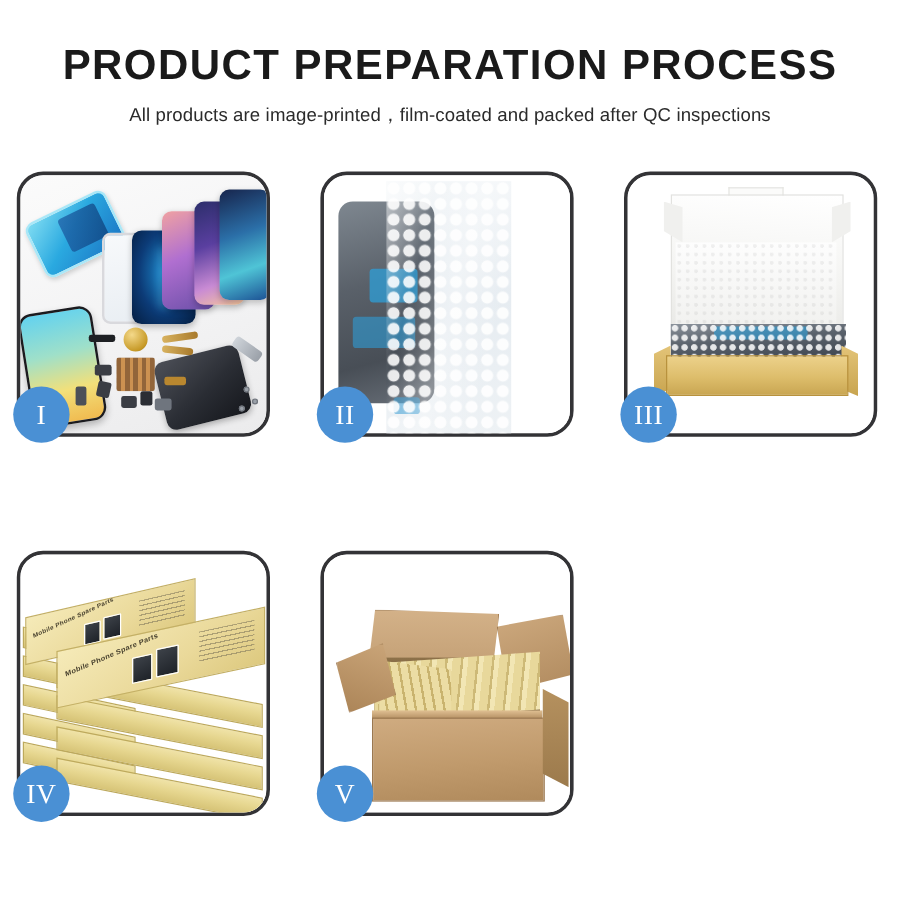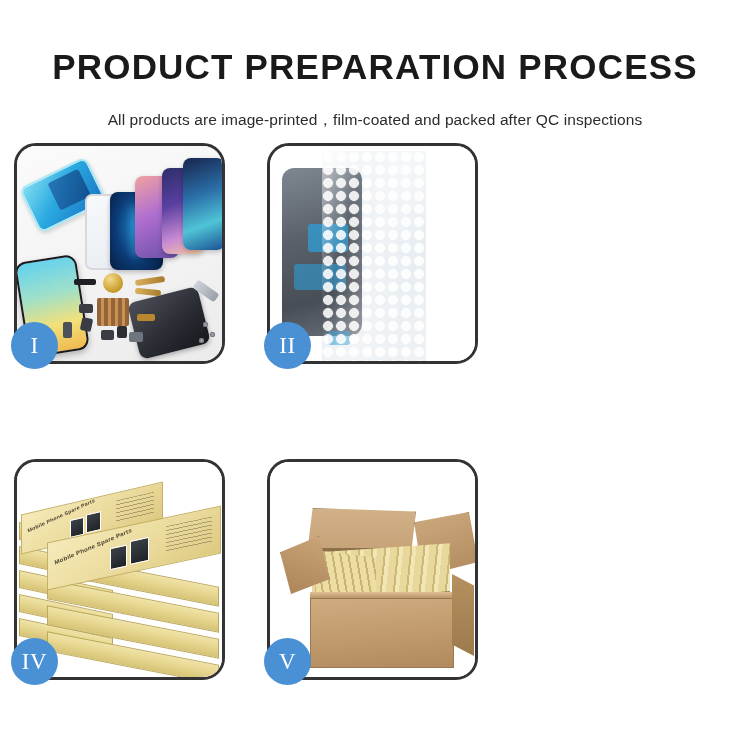--- a/index.html
+++ b/index.html
@@ -17,21 +17,21 @@
 
   
   #header {
     position: absolute;
     left: 0;
     top: 0;
     width: 750px;
     text-align: center;
   }
   #page-title {
-    margin: 12px;
+    margin: 0;
     padding-top: 36px;
     font-size: 35px;
     font-weight: bold;
     letter-spacing: 1.2px;
     color: #1a1a1a;
     line-height: 1.1;
     white-space: nowrap;
   }
   #page-subtitle {
     margin: 0;
@@ -468,20 +468,37 @@
         <div class="bw-blue1"></div>
         <div class="bw-blue2"></div>
         <div class="bw-blue3"></div>
         <div class="bw-bubbles"></div>
         <div class="bw-gloss"></div>
       </div>
     </div>
     <div class="badge">II</div>
   </div>
 
+  <div class="panel p-c2 p-r0">
+    <div class="panel-clip">
+      <div class="scene p3-bg">
+        <div class="mb-lid-tab"></div>
+        <div class="mb-lid"></div>
+        <div class="mb-lid-fold-l"></div>
+        <div class="mb-lid-fold-r"></div>
+        <div class="mb-foam"></div>
+        <div class="mb-content"></div>
+        <div class="mb-content-bub"></div>
+        <div class="mb-base-left"></div>
+        <div class="mb-base-right"></div>
+        <div class="mb-base-front"></div>
+      </div>
+    </div>
+    <div class="badge">III</div>
+  </div>
 
   <div class="panel p-c0 p-r1">
     <div class="panel-clip">
       <div class="scene p4-bg">
         <div class="stack">
 
           <div class="ybox" style="left:2px; top:70px; width:92px; height:16px; transform:skewY(12deg);"></div>
           <div class="ybox" style="left:2px; top:94px; width:92px; height:16px; transform:skewY(12deg);"></div>
           <div class="ybox" style="left:2px; top:118px; width:92px; height:16px; transform:skewY(12deg);"></div>
           <div class="ybox" style="left:2px; top:142px; width:92px; height:16px; transform:skewY(12deg);"></div>

